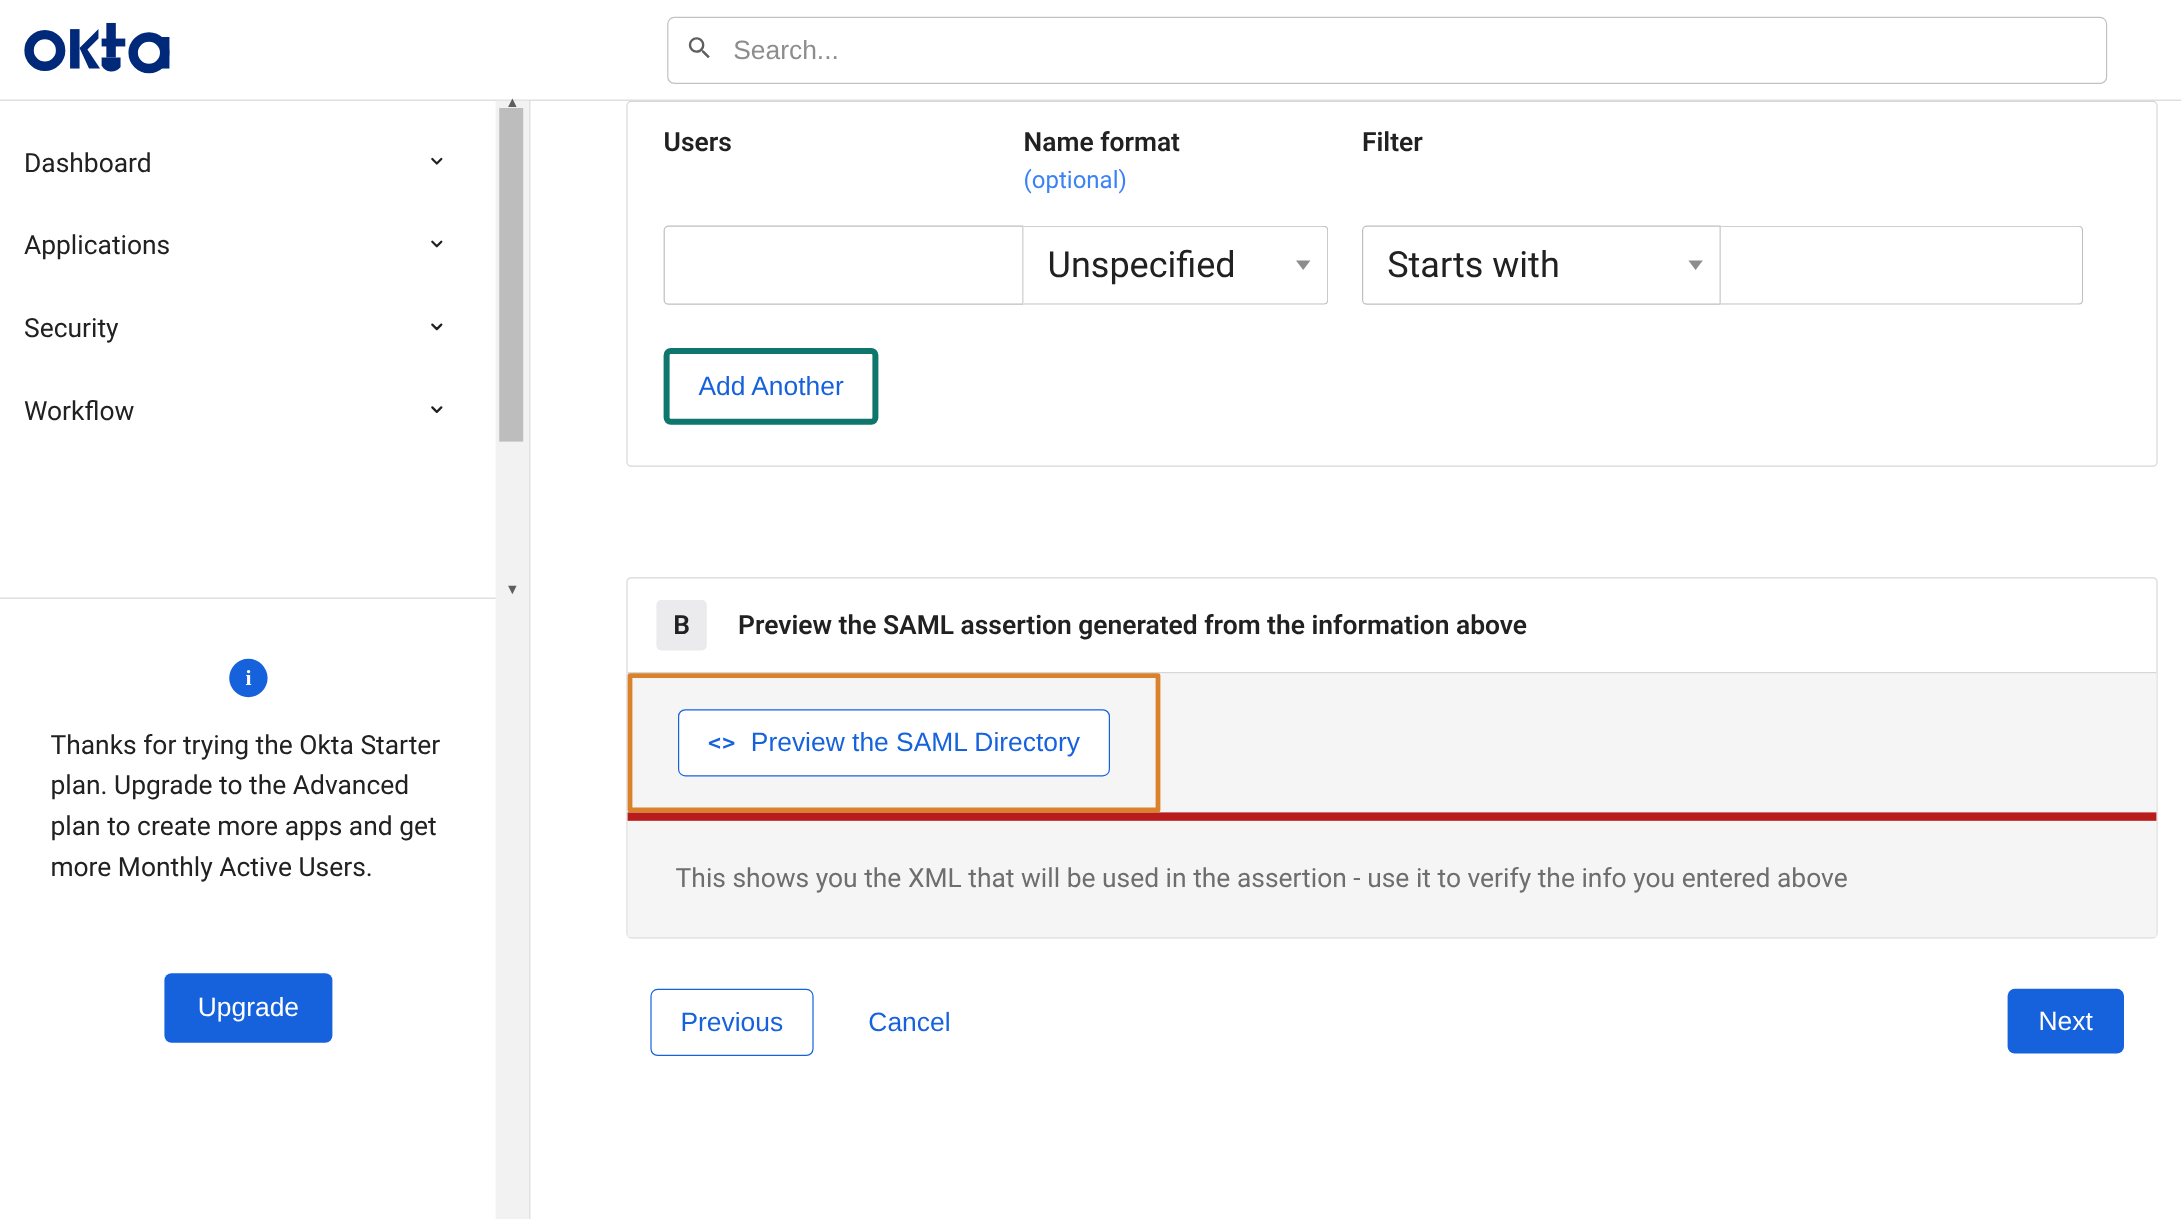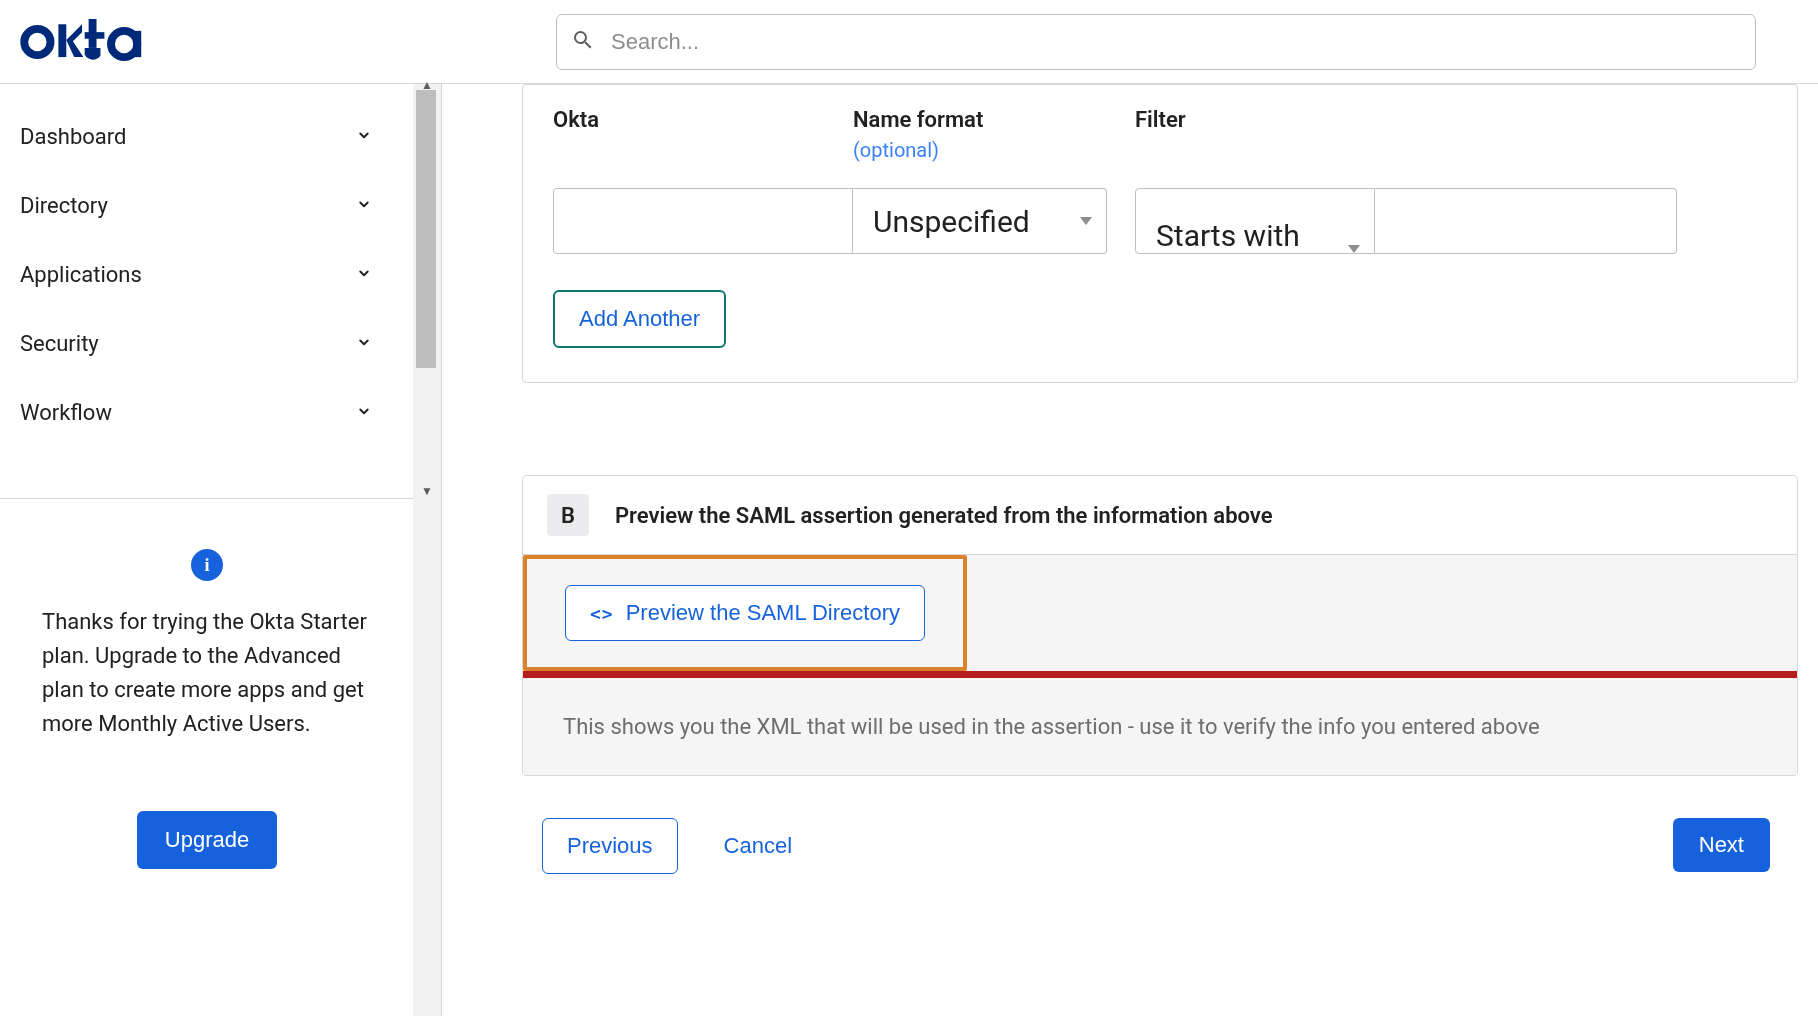--- a/index.html
+++ b/index.html
@@ -191,35 +191,35 @@
   display: flex;
   align-items: center;
   justify-content: space-between;
   padding: 0 14px 0 20px;
   font-size: 30px;
   color: #212121;
   background: #fff;
   cursor: pointer;
 }
 .select-box.format { width: 254px; border-radius: 0 4px 4px 0; }
-.select-box.filter { width: 240px; margin-left: 28px; border-left: 1px solid #bfbfbf; border-radius: 4px 0 0 4px; align-items: flex-end; }
+.select-box.filter { width: 299px; margin-left: 28px; border-left: 1px solid #bfbfbf; border-radius: 4px 0 0 4px; }
 .select-tri { width: 0; height: 0; border-left: 6px solid transparent; border-right: 6px solid transparent; border-top: 8px solid #8d8d8d; }
 .filter-val-input {
   height: 66px;
   width: 302px;
   border: 1px solid #bfbfbf;
   border-left: none;
   border-radius: 0 4px 4px 0;
   outline: none;
   padding: 0 12px;
   font-size: 20px;
 }
 
 .add-another-btn {
-  border: 2px solid #0f766e;
+  border: 5px solid #0f766e;
   color: #1662dd;
   background: #fff;
   border-radius: 6px;
   font-size: 22px;
   padding: 14px 24px;
   cursor: pointer;
 }
 
 
 .section-b {
@@ -345,26 +345,20 @@
 
 <div class="sidebar">
   <div class="sidebar-nav">
     <div class="nav-item">
       <span>Dashboard</span>
       <span><svg class="chev" viewBox="0 0 24 24">
             <path d="M7 10l5 5 5-5" stroke="#212121" stroke-width="2.5" fill="none" stroke-linecap="round" stroke-linejoin="round"></path>
           </svg></span>
     </div>
     <div class="nav-item">
-      <span>Directory</span>
-      <span><svg class="chev" viewBox="0 0 24 24">
-            <path d="M7 10l5 5 5-5" stroke="#212121" stroke-width="2.5" fill="none" stroke-linecap="round" stroke-linejoin="round"></path>
-          </svg></span>
-    </div>
-    <div class="nav-item">
       <span>Applications</span>
       <span><svg class="chev" viewBox="0 0 24 24">
             <path d="M7 10l5 5 5-5" stroke="#212121" stroke-width="2.5" fill="none" stroke-linecap="round" stroke-linejoin="round"></path>
           </svg></span>
     </div>
     <div class="nav-item">
       <span>Security</span>
       <span><svg class="chev" viewBox="0 0 24 24">
             <path d="M7 10l5 5 5-5" stroke="#212121" stroke-width="2.5" fill="none" stroke-linecap="round" stroke-linejoin="round"></path>
           </svg></span>
@@ -388,21 +382,21 @@
     <div class="scroll-arrow down">▼</div>
   </div>
 </div>
 
 <div class="main">
 
   <div class="card">
     <div class="card-top">
       <div class="col-headers">
         <div class="col-header name">
-          <span>Okta</span>
+          <span>Users</span>
         </div>
         <div class="col-header format">
           <span>Name format</span>
           <div class="optional">(optional)</div>
         </div>
         <div class="col-header filter">
           <span>Filter</span>
         </div>
       </div>
 

